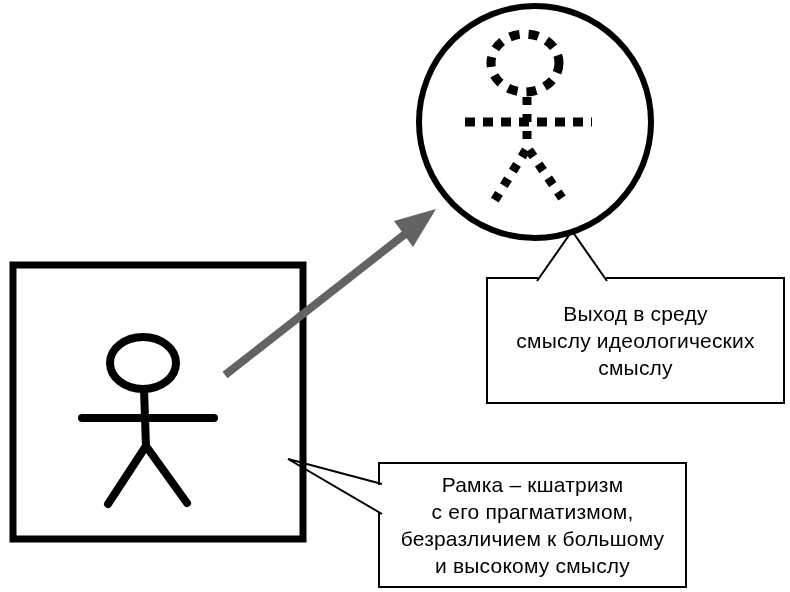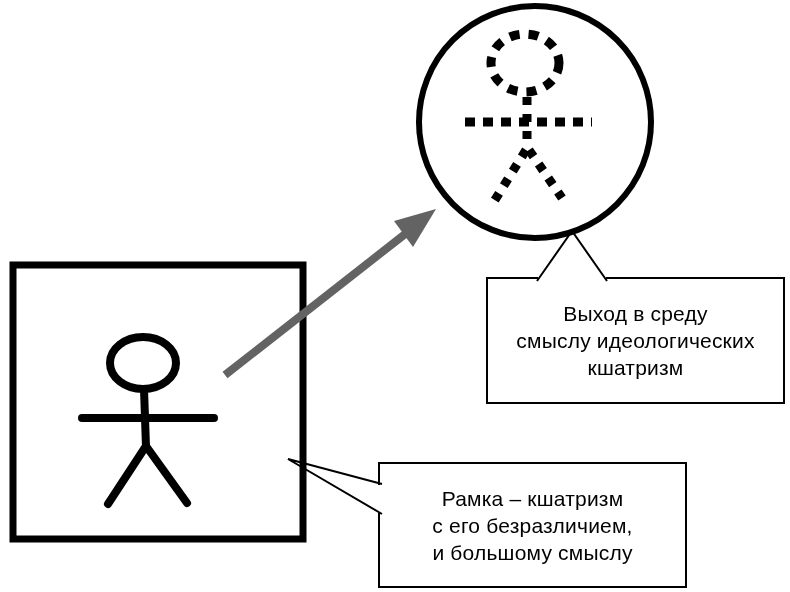--- a/index.html
+++ b/index.html
@@ -63,22 +63,23 @@
     <path d="M537,281 L572,231 L607,281" fill="none" stroke="#000000" stroke-width="2"></path>
 
     <rect x="379" y="463" width="307" height="124" fill="#ffffff" stroke="#000000" stroke-width="2"></rect>
     <rect x="377" y="485" width="6" height="28" fill="#ffffff" stroke="none"></rect>
     <path d="M382,484 L288,459 L382,514" fill="none" stroke="#000000" stroke-width="2"></path>
   </svg>
 
   <div class="callout-text" style="left:488px; top:279px; width:295px; height:123px;">
     <div class="line">Выход в среду</div>
     <div class="line">смыслу идеологических</div>
-    <div class="line">кшатризм</div>
+    <div class="line">смыслу</div>
   </div>
 
   <div class="callout-text" style="left:380px; top:464px; width:305px; height:122px;">
     <div class="line">Рамка – кшатризм</div>
-    <div class="line">с его безразличием,</div>
-    <div class="line">и большому смыслу</div>
+    <div class="line">с его прагматизмом,</div>
+    <div class="line">безразличием к большому</div>
+    <div class="line">и высокому смыслу</div>
   </div>
 
 </div>
 
 </body></html>

